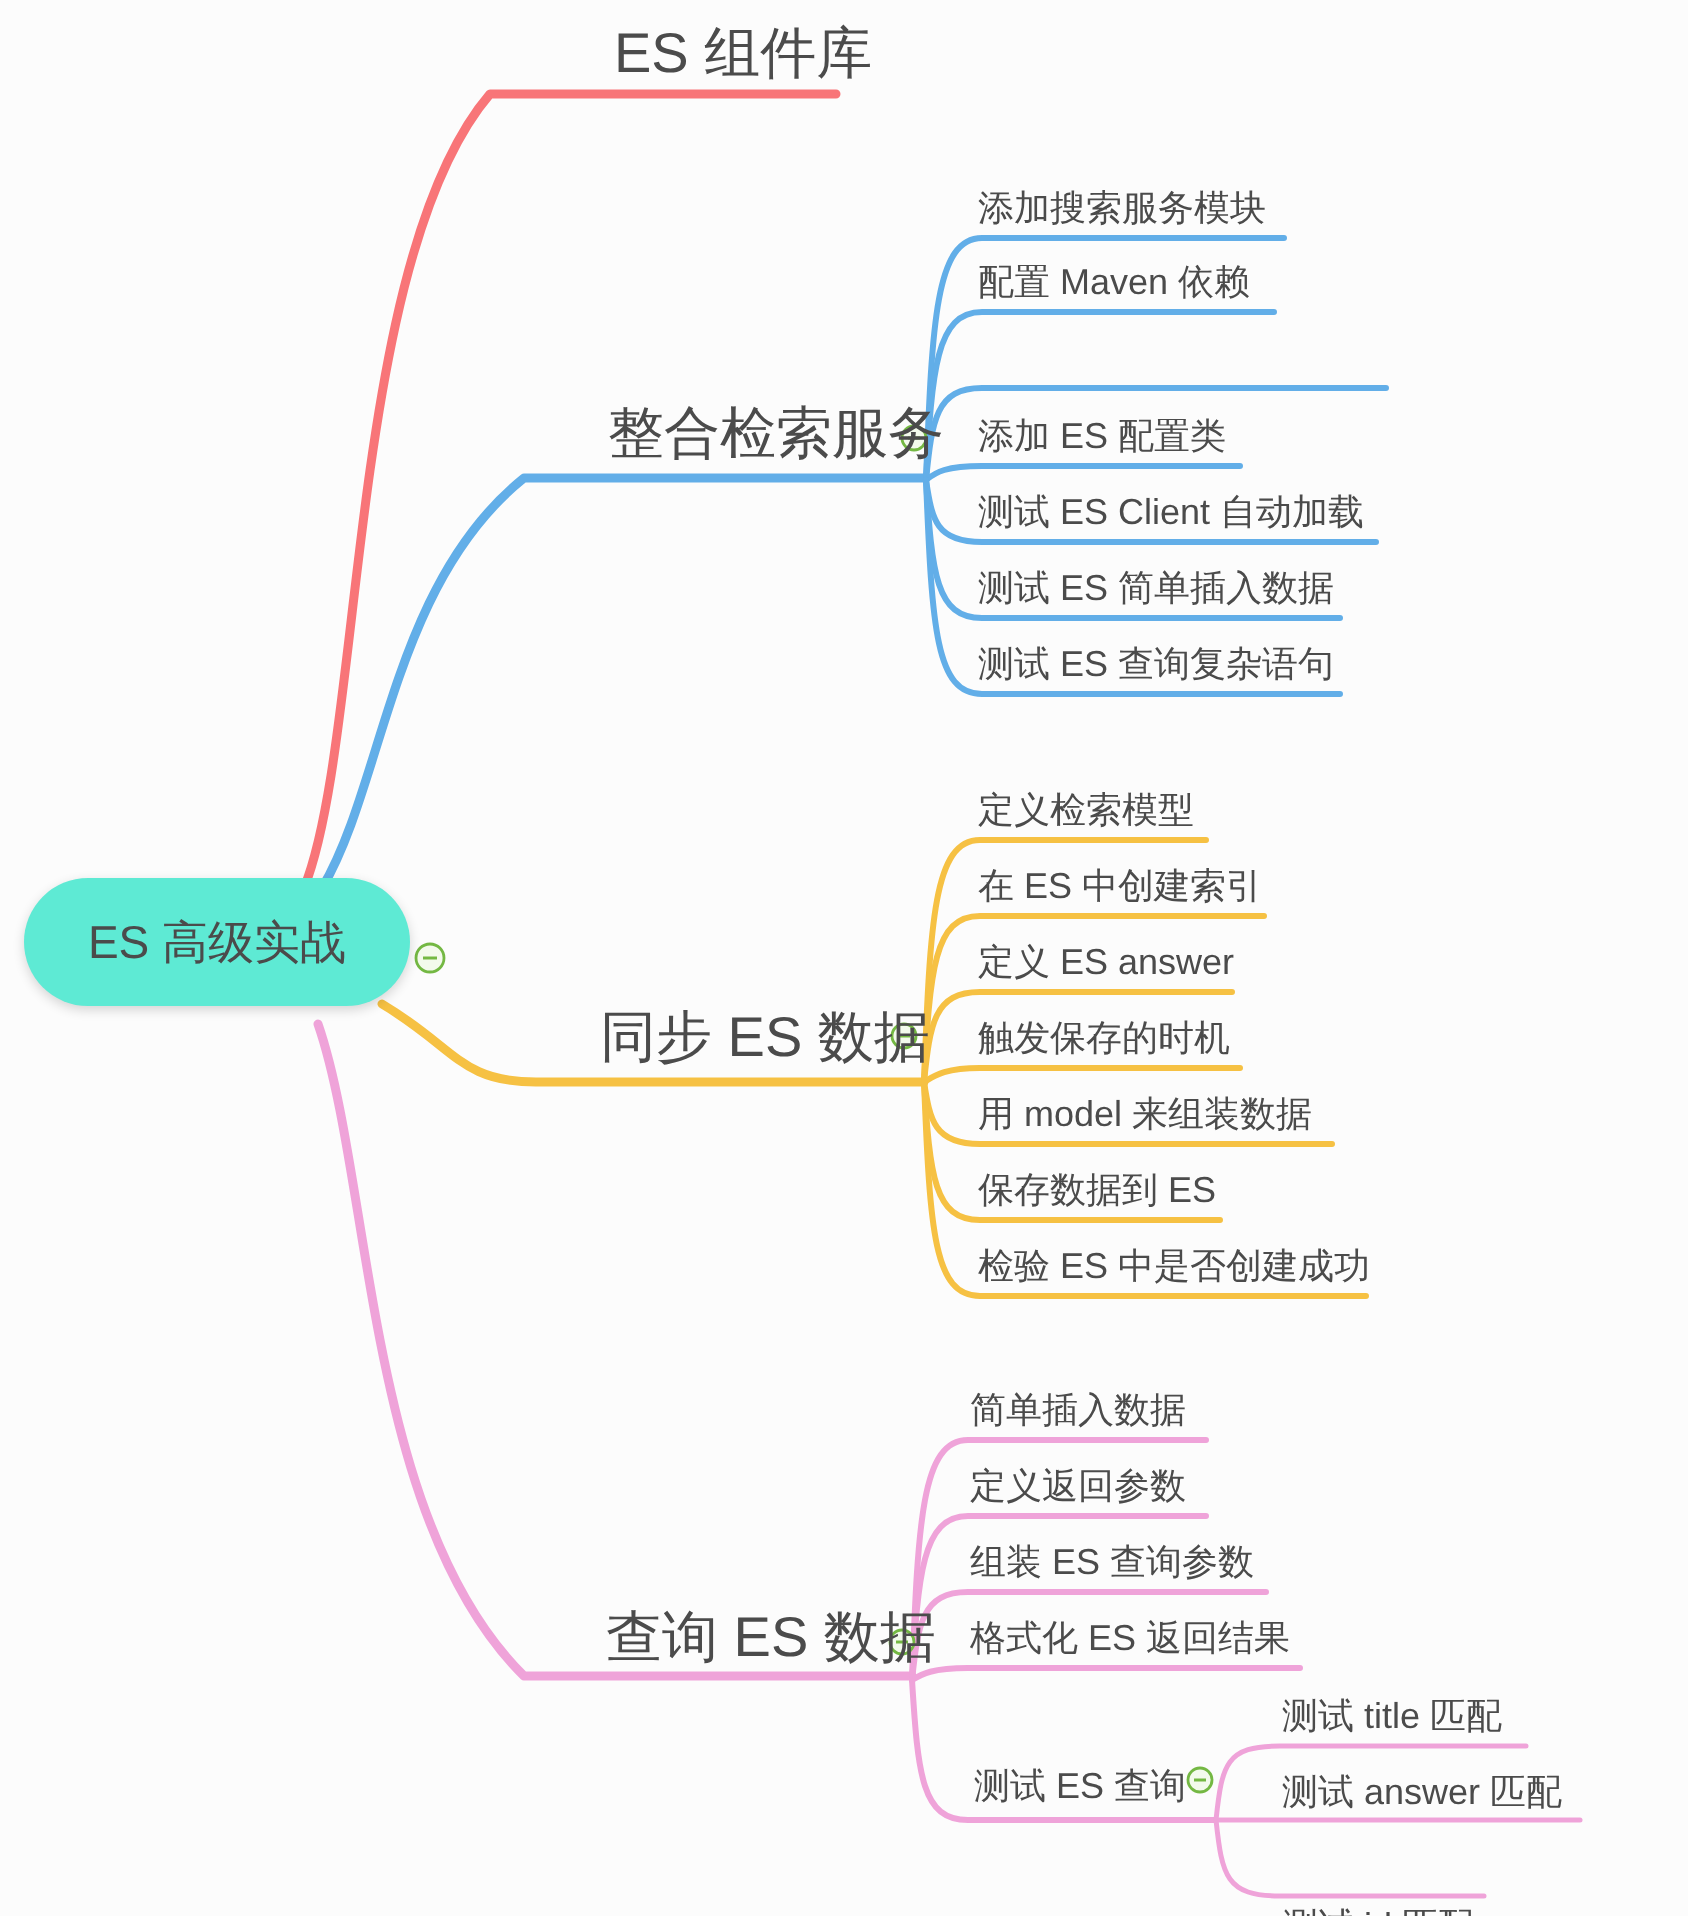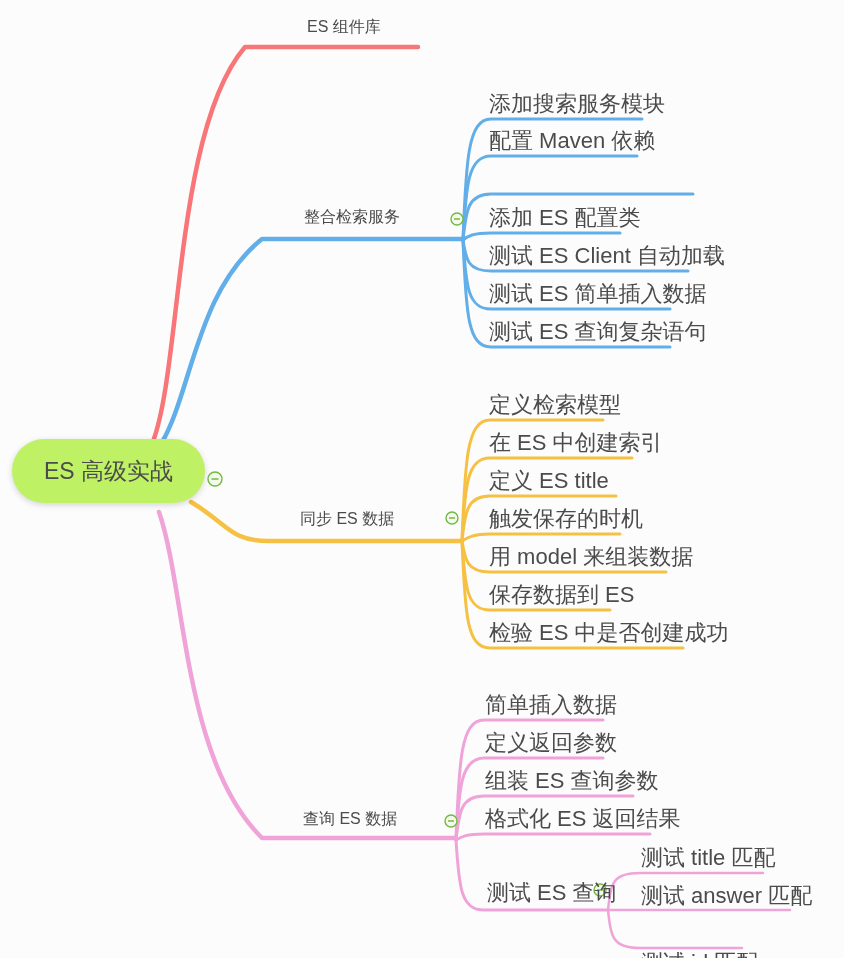--- a/index.html
+++ b/index.html
@@ -14,27 +14,27 @@
     overflow:hidden;
   }
   .canvas svg{position:absolute;left:0;top:0;}
   .canvas svg path{fill:none;stroke-linecap:round;stroke-linejoin:round;}
   .node{
     position:absolute;
     color:#4b4b4b;
     white-space:nowrap;
     cursor:default;
   }
-  .lvl1{font-size:16px;line-height:24px;}
-  .lvl2{font-size:22px;line-height:22px;}
+  .lvl1{font-size:28px;line-height:24px;}
+  .lvl2{font-size:18px;line-height:22px;}
   .root-pill{
     position:absolute;
     left:12px;top:439px;
     width:193px;height:64px;
-    background:#bef264;
+    background:#5eead4;
     border-radius:32px;
     box-shadow:0 2px 6px rgba(0,0,0,0.16);
     display:flex;align-items:center;justify-content:center;
     font-size:23px;color:#4b4b4b;
   }
   .collapse-circle{fill:#f3faec;}
 </style>
 </head>
 <body>
 
@@ -106,21 +106,21 @@
 
   <div class="node lvl2" style="left:489px;top:93px">添加搜索服务模块</div>
   <div class="node lvl2" style="left:489px;top:130px">配置 Maven 依赖</div>
   <div class="node lvl2" style="left:489px;top:207px">添加 ES 配置类</div>
   <div class="node lvl2" style="left:489px;top:245px">测试 ES Client 自动加载</div>
   <div class="node lvl2" style="left:489px;top:283px">测试 ES 简单插入数据</div>
   <div class="node lvl2" style="left:489px;top:321px">测试 ES 查询复杂语句</div>
 
   <div class="node lvl2" style="left:489px;top:394px">定义检索模型</div>
   <div class="node lvl2" style="left:489px;top:432px">在 ES 中创建索引</div>
-  <div class="node lvl2" style="left:489px;top:470px">定义 ES title</div>
+  <div class="node lvl2" style="left:489px;top:470px">定义 ES answer</div>
   <div class="node lvl2" style="left:489px;top:508px">触发保存的时机</div>
   <div class="node lvl2" style="left:489px;top:546px">用 model 来组装数据</div>
   <div class="node lvl2" style="left:489px;top:584px">保存数据到 ES</div>
   <div class="node lvl2" style="left:489px;top:622px">检验 ES 中是否创建成功</div>
 
   <div class="node lvl2" style="left:485px;top:694px">简单插入数据</div>
   <div class="node lvl2" style="left:485px;top:732px">定义返回参数</div>
   <div class="node lvl2" style="left:485px;top:770px">组装 ES 查询参数</div>
   <div class="node lvl2" style="left:485px;top:808px">格式化 ES 返回结果</div>
   <div class="node lvl2" style="left:487px;top:882px">测试 ES 查询</div>

